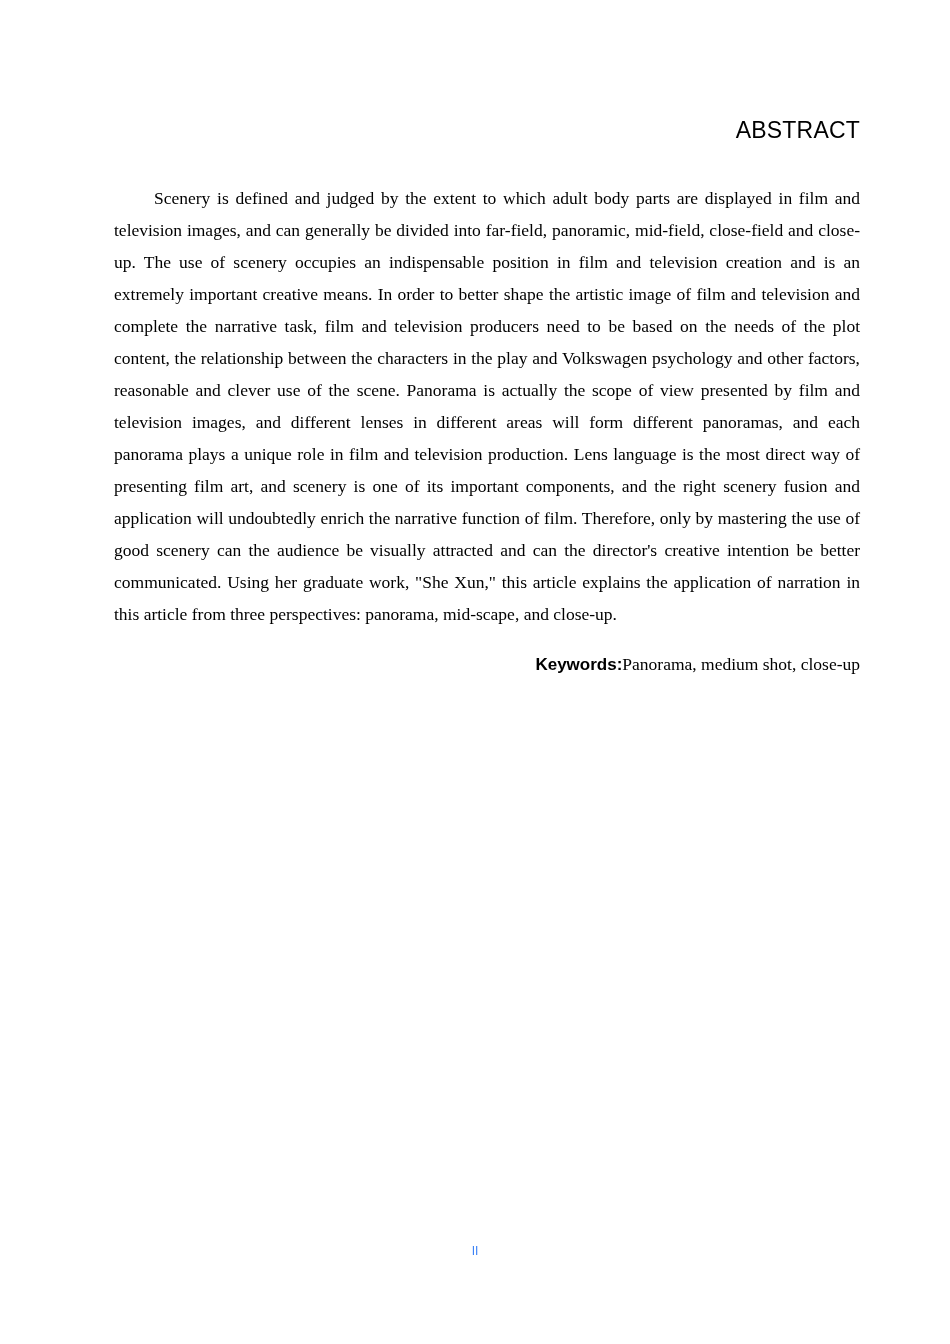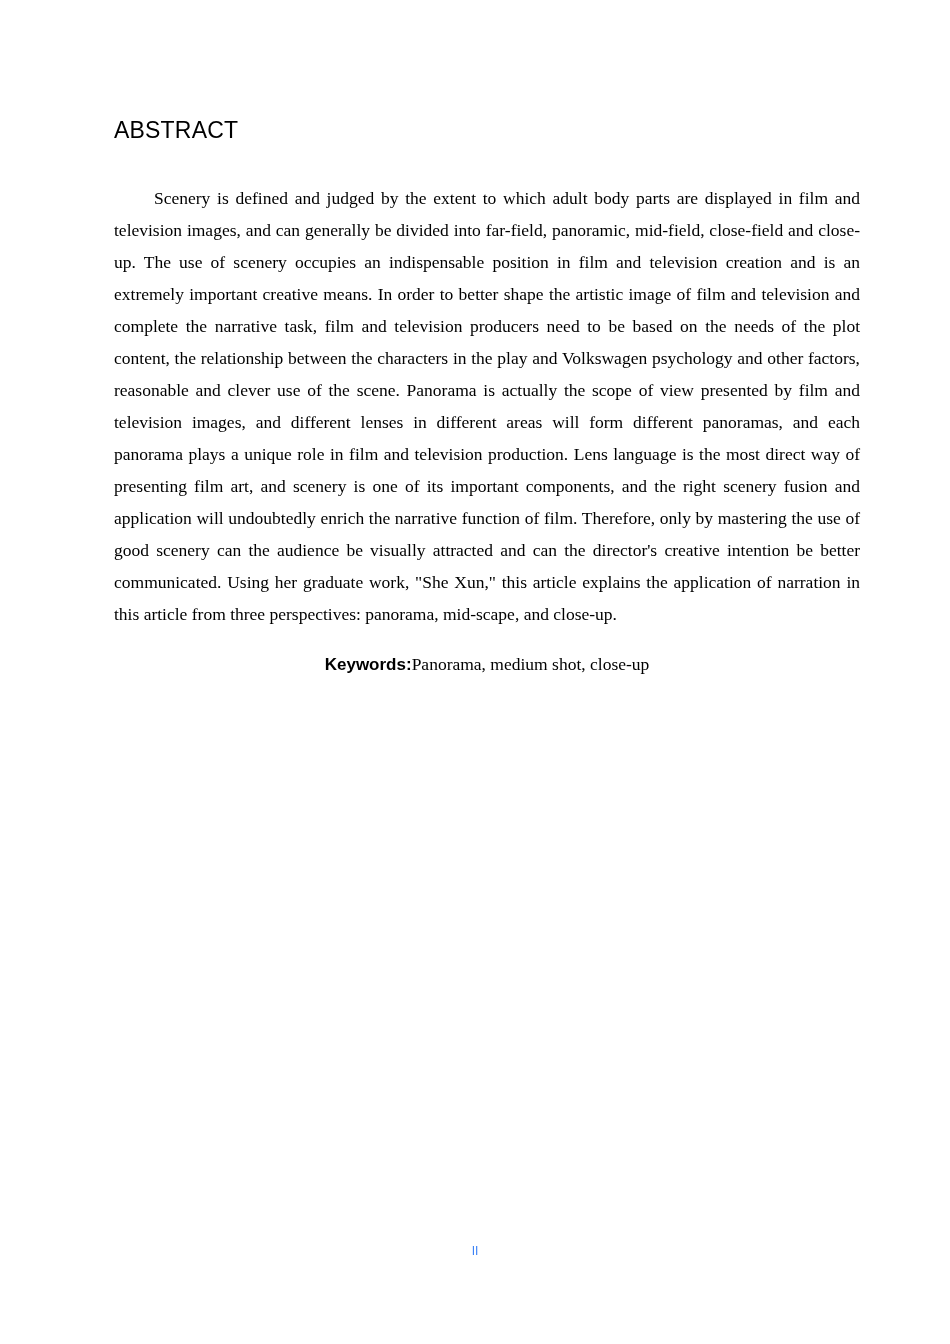--- a/index.html
+++ b/index.html
@@ -24,40 +24,40 @@
   }
   .content {
     position: absolute;
     left: 114px;
     top: 0;
     width: 746px;
   }
   .doc-title {
     font-family: "Liberation Sans", sans-serif;
     font-size: 23px;
-    text-align: left;
+    text-align: right;
     margin: 0;
     padding-top: 117px;
     font-weight: normal;
     letter-spacing: 0.2px;
   }
   .abstract-body {
     margin-top: 38px;
     font-size: 17.5px;
     line-height: 32px;
     text-align: justify;
     text-justify: inter-word;
     text-indent: 40px;
     white-space: normal;
   }
   .keywords-line {
     margin-top: 1px;
     font-size: 17.5px;
     line-height: 32px;
-    text-align: center;
+    text-align: right;
   }
   .keywords-label {
     font-family: "Liberation Sans", sans-serif;
     font-weight: bold;
     font-size: 17px;
   }
   .keywords-value {
     font-family: "Liberation Serif", serif;
     font-size: 17.5px;
   }

